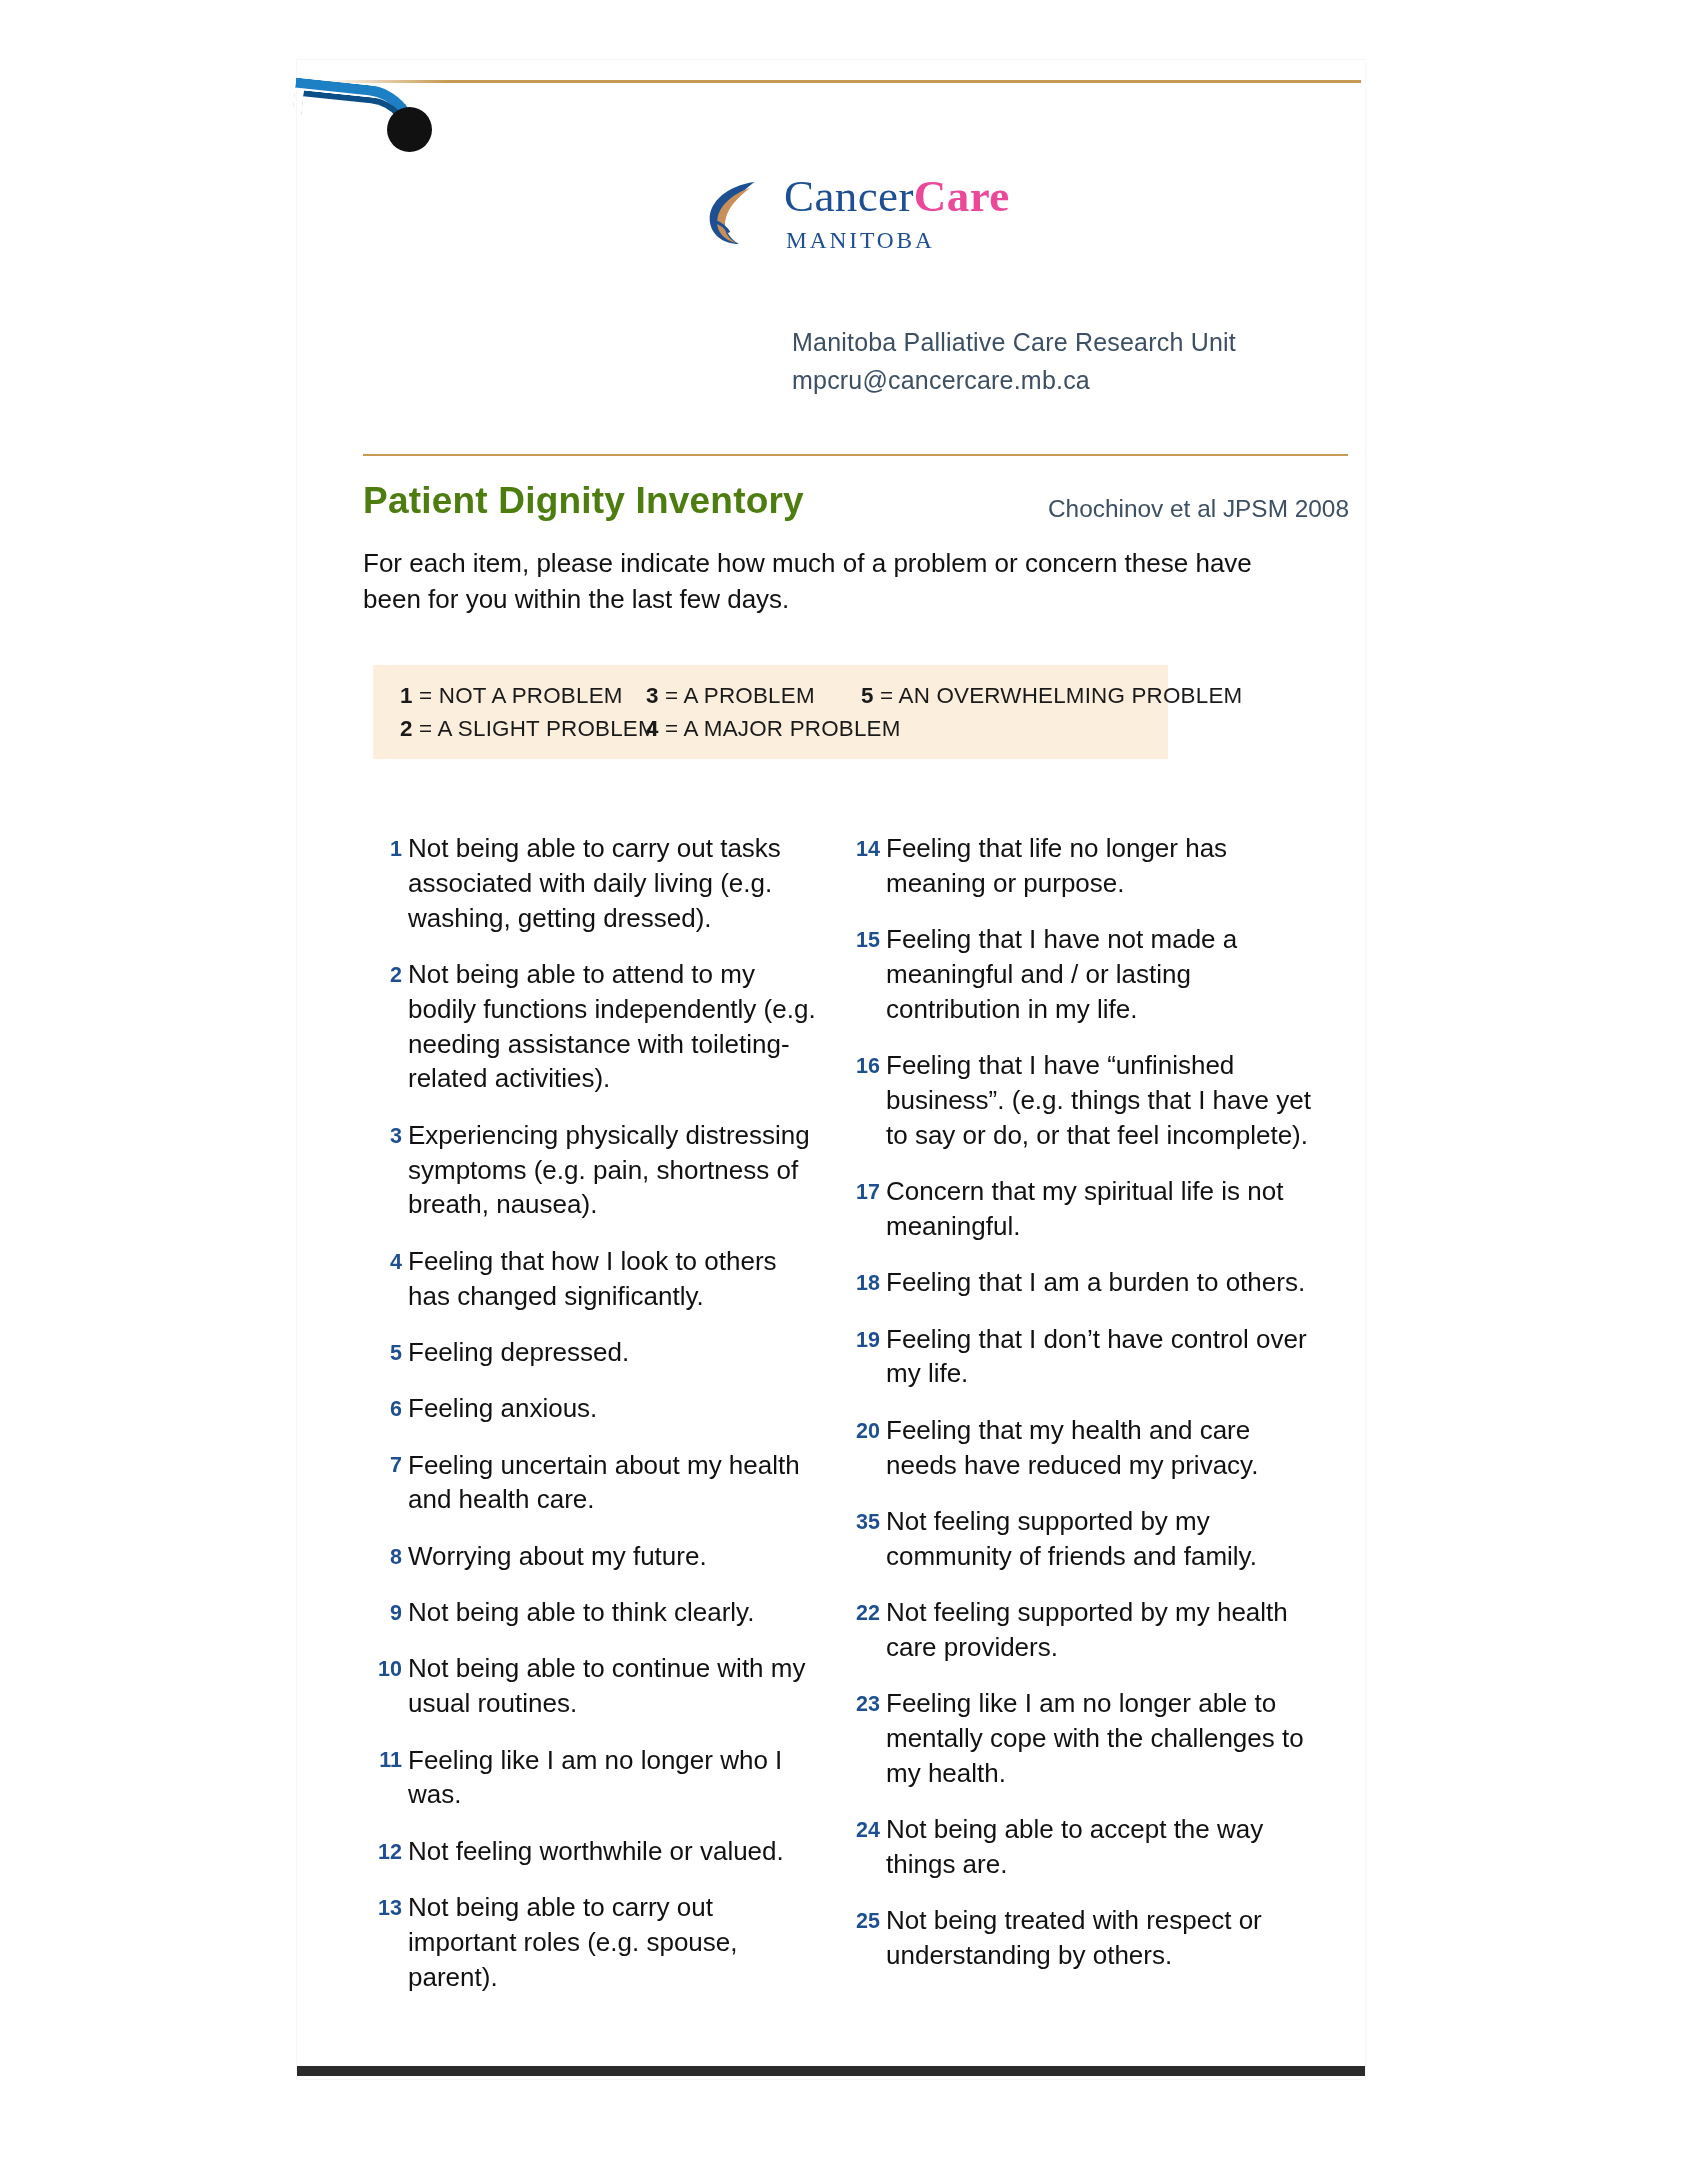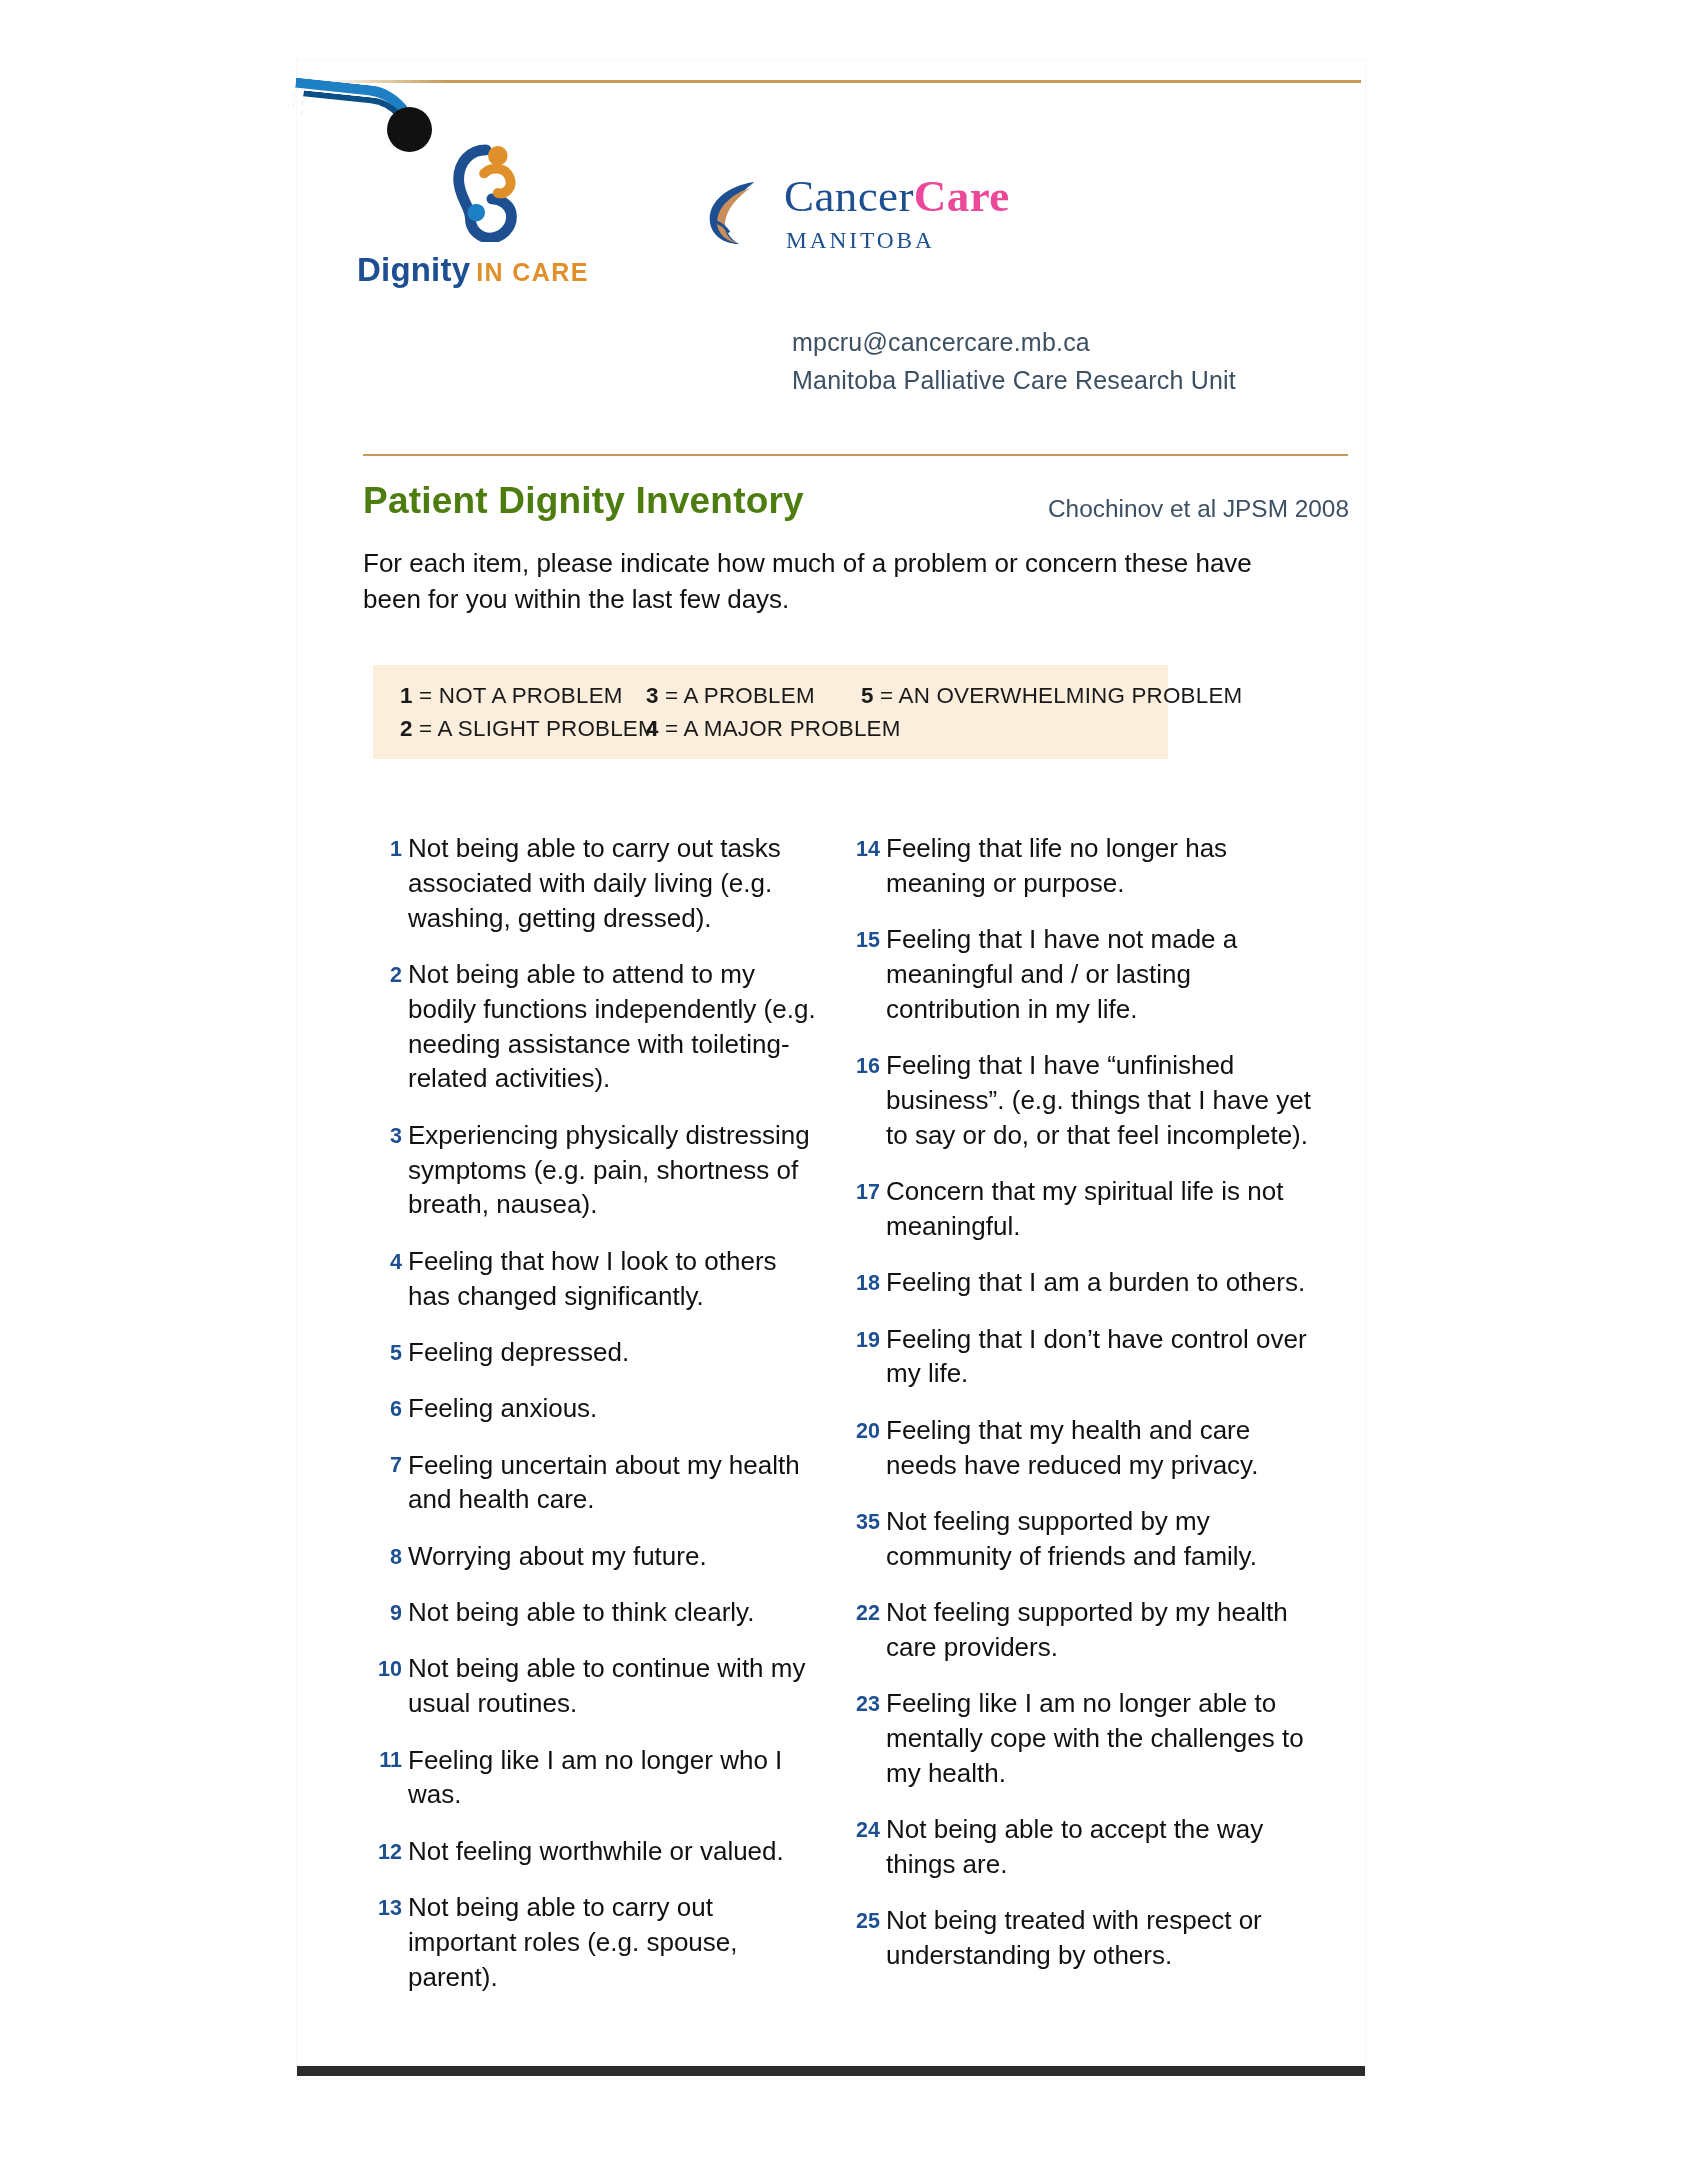--- a/index.html
+++ b/index.html
@@ -270,51 +270,38 @@
   </div>
 
   <div class="top-rule"></div>
 
   <div class="spiral">
     <div class="wire"></div>
     <div class="wire2"></div>
     <div class="hole"></div>
   </div>
 
-  <div class="dignity-logo">
-    <div class="dignity-mark">
-      <svg width="94" height="98" viewBox="0 0 96 100" xmlns="http://www.w3.org/2000/svg">
-        <path d="M46 6 C30 6 18 18 18 36 C18 54 30 64 30 76 C30 88 40 96 50 96 C62 96 72 86 72 74 C72 62 60 56 52 56" fill="none" stroke="#1d4f91" stroke-width="11" stroke-linecap="round"></path>
-        <circle cx="58" cy="12" r="10" fill="#e0902a"></circle>
-        <path d="M44 30 C52 22 66 24 70 34 C74 44 66 52 58 50" fill="none" stroke="#e0902a" stroke-width="10" stroke-linecap="round"></path>
-        <circle cx="36" cy="70" r="9" fill="#1d7fc4"></circle>
-      </svg>
-    </div>
-    <div class="dignity-text">
-      <span class="d1">Dignity</span><span class="d2">IN CARE</span>
-    </div>
-  </div>
 
   <div class="cc-logo">
     <div class="cc-mark">
       <svg width="78" height="70" viewBox="0 0 80 72" xmlns="http://www.w3.org/2000/svg">
         <path d="M62 4 C34 8 16 24 16 42 C16 58 30 68 46 68 C36 62 30 52 32 42 C34 30 46 16 62 4 Z" fill="#1d4f91"></path>
         <path d="M58 10 C44 20 34 32 32 44 C30 54 34 62 44 67 C30 64 22 54 24 42 C26 28 40 16 58 10 Z" fill="#c98f5a"></path>
         <path d="M20 44 C26 46 32 50 36 56" stroke="#1d4f91" stroke-width="3" fill="none"></path>
       </svg>
     </div>
     <div class="cc-word">
       <span class="cancer">Cancer</span><span class="care">Care</span>
     </div>
     <div class="cc-sub">MANITOBA</div>
   </div>
 
   <div class="unit-lines">
+    <div>Manitoba Palliative Care Research Unit</div>
     <div>mpcru@cancercare.mb.ca</div>
-    <div>Manitoba Palliative Care Research Unit</div>
   </div>
 
   <div class="divider"></div>
 
   <div class="title">Patient Dignity Inventory</div>
   <div class="citation">Chochinov et al JPSM 2008</div>
 
   <div class="instructions">For each item, please indicate how much of a problem or concern these have been for you within the last few days.</div>
 
   <div class="legend">

